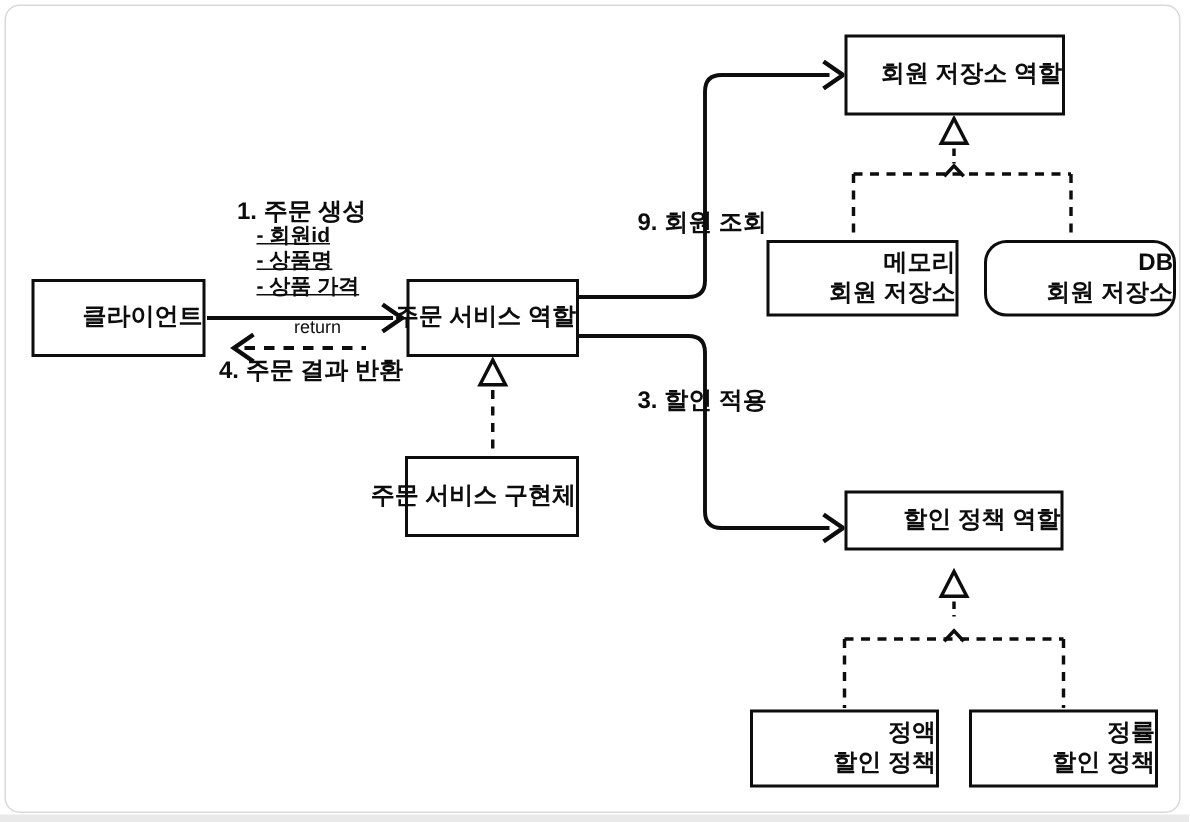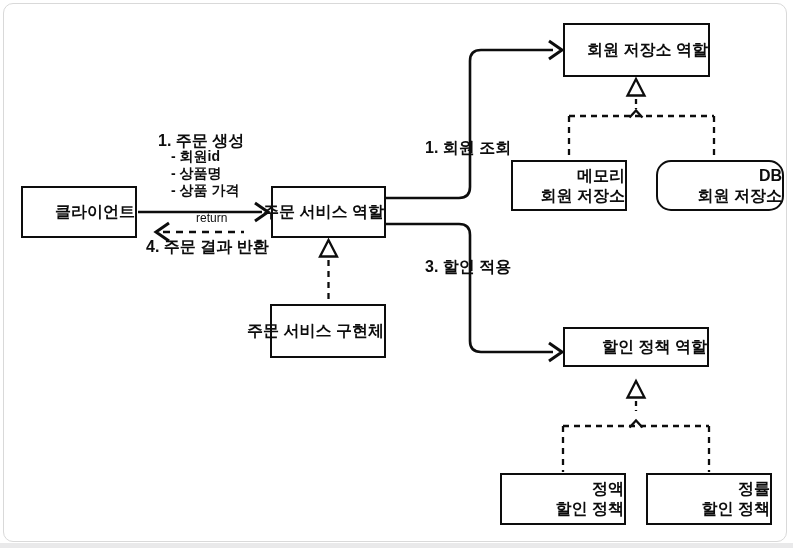--- a/index.html
+++ b/index.html
@@ -23,29 +23,29 @@
     position:absolute;z-index:2;box-sizing:border-box;
     background:#ffffff;border:2px solid #0d0d0d;
     display:flex;flex-direction:column;align-items:flex-end;justify-content:center;
     font-weight:bold;font-size:16px;color:#0d0d0d;line-height:1.22;
     text-align:center;white-space:nowrap;
   }
   .lbl{
     position:absolute;z-index:3;color:#0d0d0d;white-space:nowrap;
   }
   .lbl.step{font-weight:bold;font-size:16px;text-align:center;}
-  .lbl.params{font-weight:bold;font-size:14px;line-height:17px;}
+  .lbl.params{font-weight:bold;font-size:14px;line-height:17px;text-decoration:underline;}
   .lbl.small{font-size:12px;font-weight:normal;}
 
   
   #n-client{left:21px;top:186px;width:116px;height:52px;}
   #n-order-role{left:271px;top:186px;width:115px;height:52px;}
   #n-order-impl{left:270px;top:304px;width:116px;height:54px;}
   #n-member-role{left:563px;top:23px;width:147px;height:54px;}
-  #n-memory-repo{left:511px;top:160px;width:116px;height:51px;}
+  #n-memory-repo{left:511px;top:160px;width:128px;height:51px;}
   #n-db-repo{left:656px;top:160px;width:128px;height:51px;border-radius:15px;}
   #n-discount-role{left:563px;top:327px;width:146px;height:40px;}
   #n-fixed-policy{left:500px;top:473px;width:126px;height:52px;padding-left:32px;}
   #n-rate-policy{left:646px;top:473px;width:126px;height:52px;}
 
   #l-step1{left:158px;top:131px;}
   #l-params{left:171px;top:148px;}
   #l-return{left:196px;top:211px;}
   #l-step4{left:146px;top:237px;}
   #l-step2{left:425px;top:138px;}
@@ -148,15 +148,15 @@
 <div class="lbl params" id="l-params">
   <div>- 회원id</div>
   <div>- 상품명</div>
   <div>- 상품 가격</div>
 </div>
 
 <div class="lbl small" id="l-return">return</div>
 
 <div class="lbl step" id="l-step4">4. 주문 결과 반환</div>
 
-<div class="lbl step" id="l-step2">1. 회원 조회</div>
+<div class="lbl step" id="l-step2">9. 회원 조회</div>
 
 <div class="lbl step" id="l-step3">3. 할인 적용</div>
 
 </body></html>

